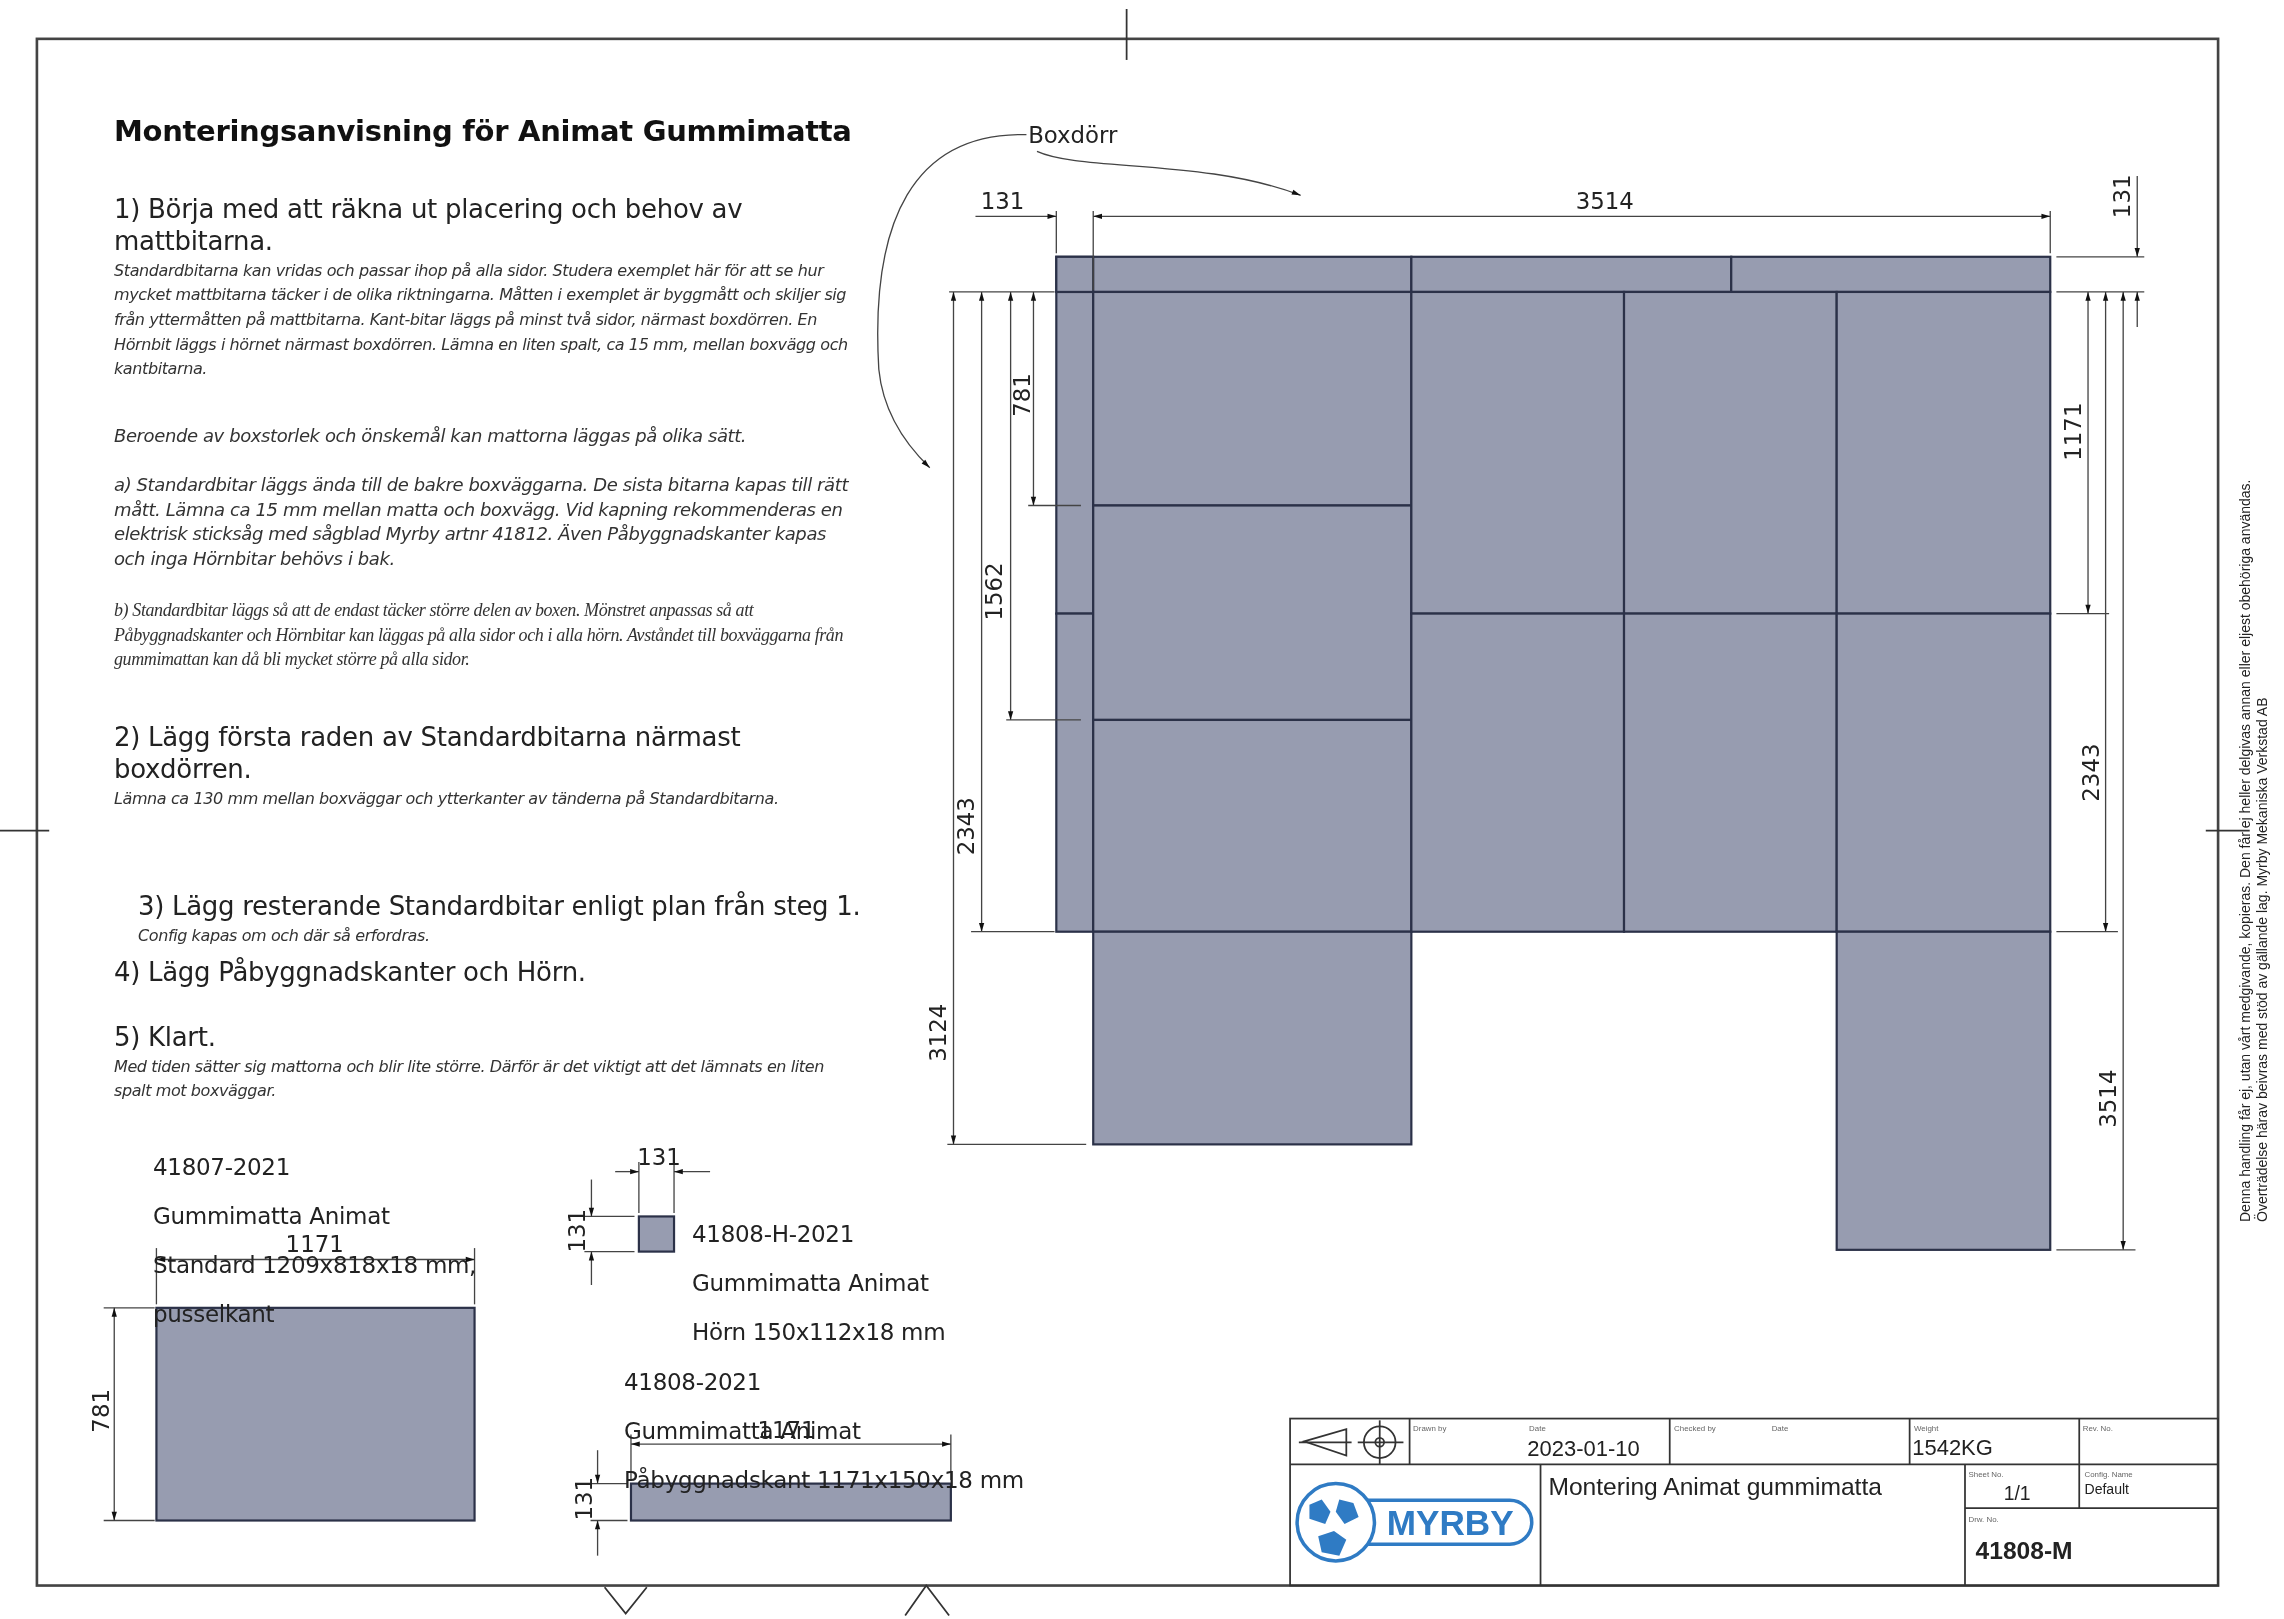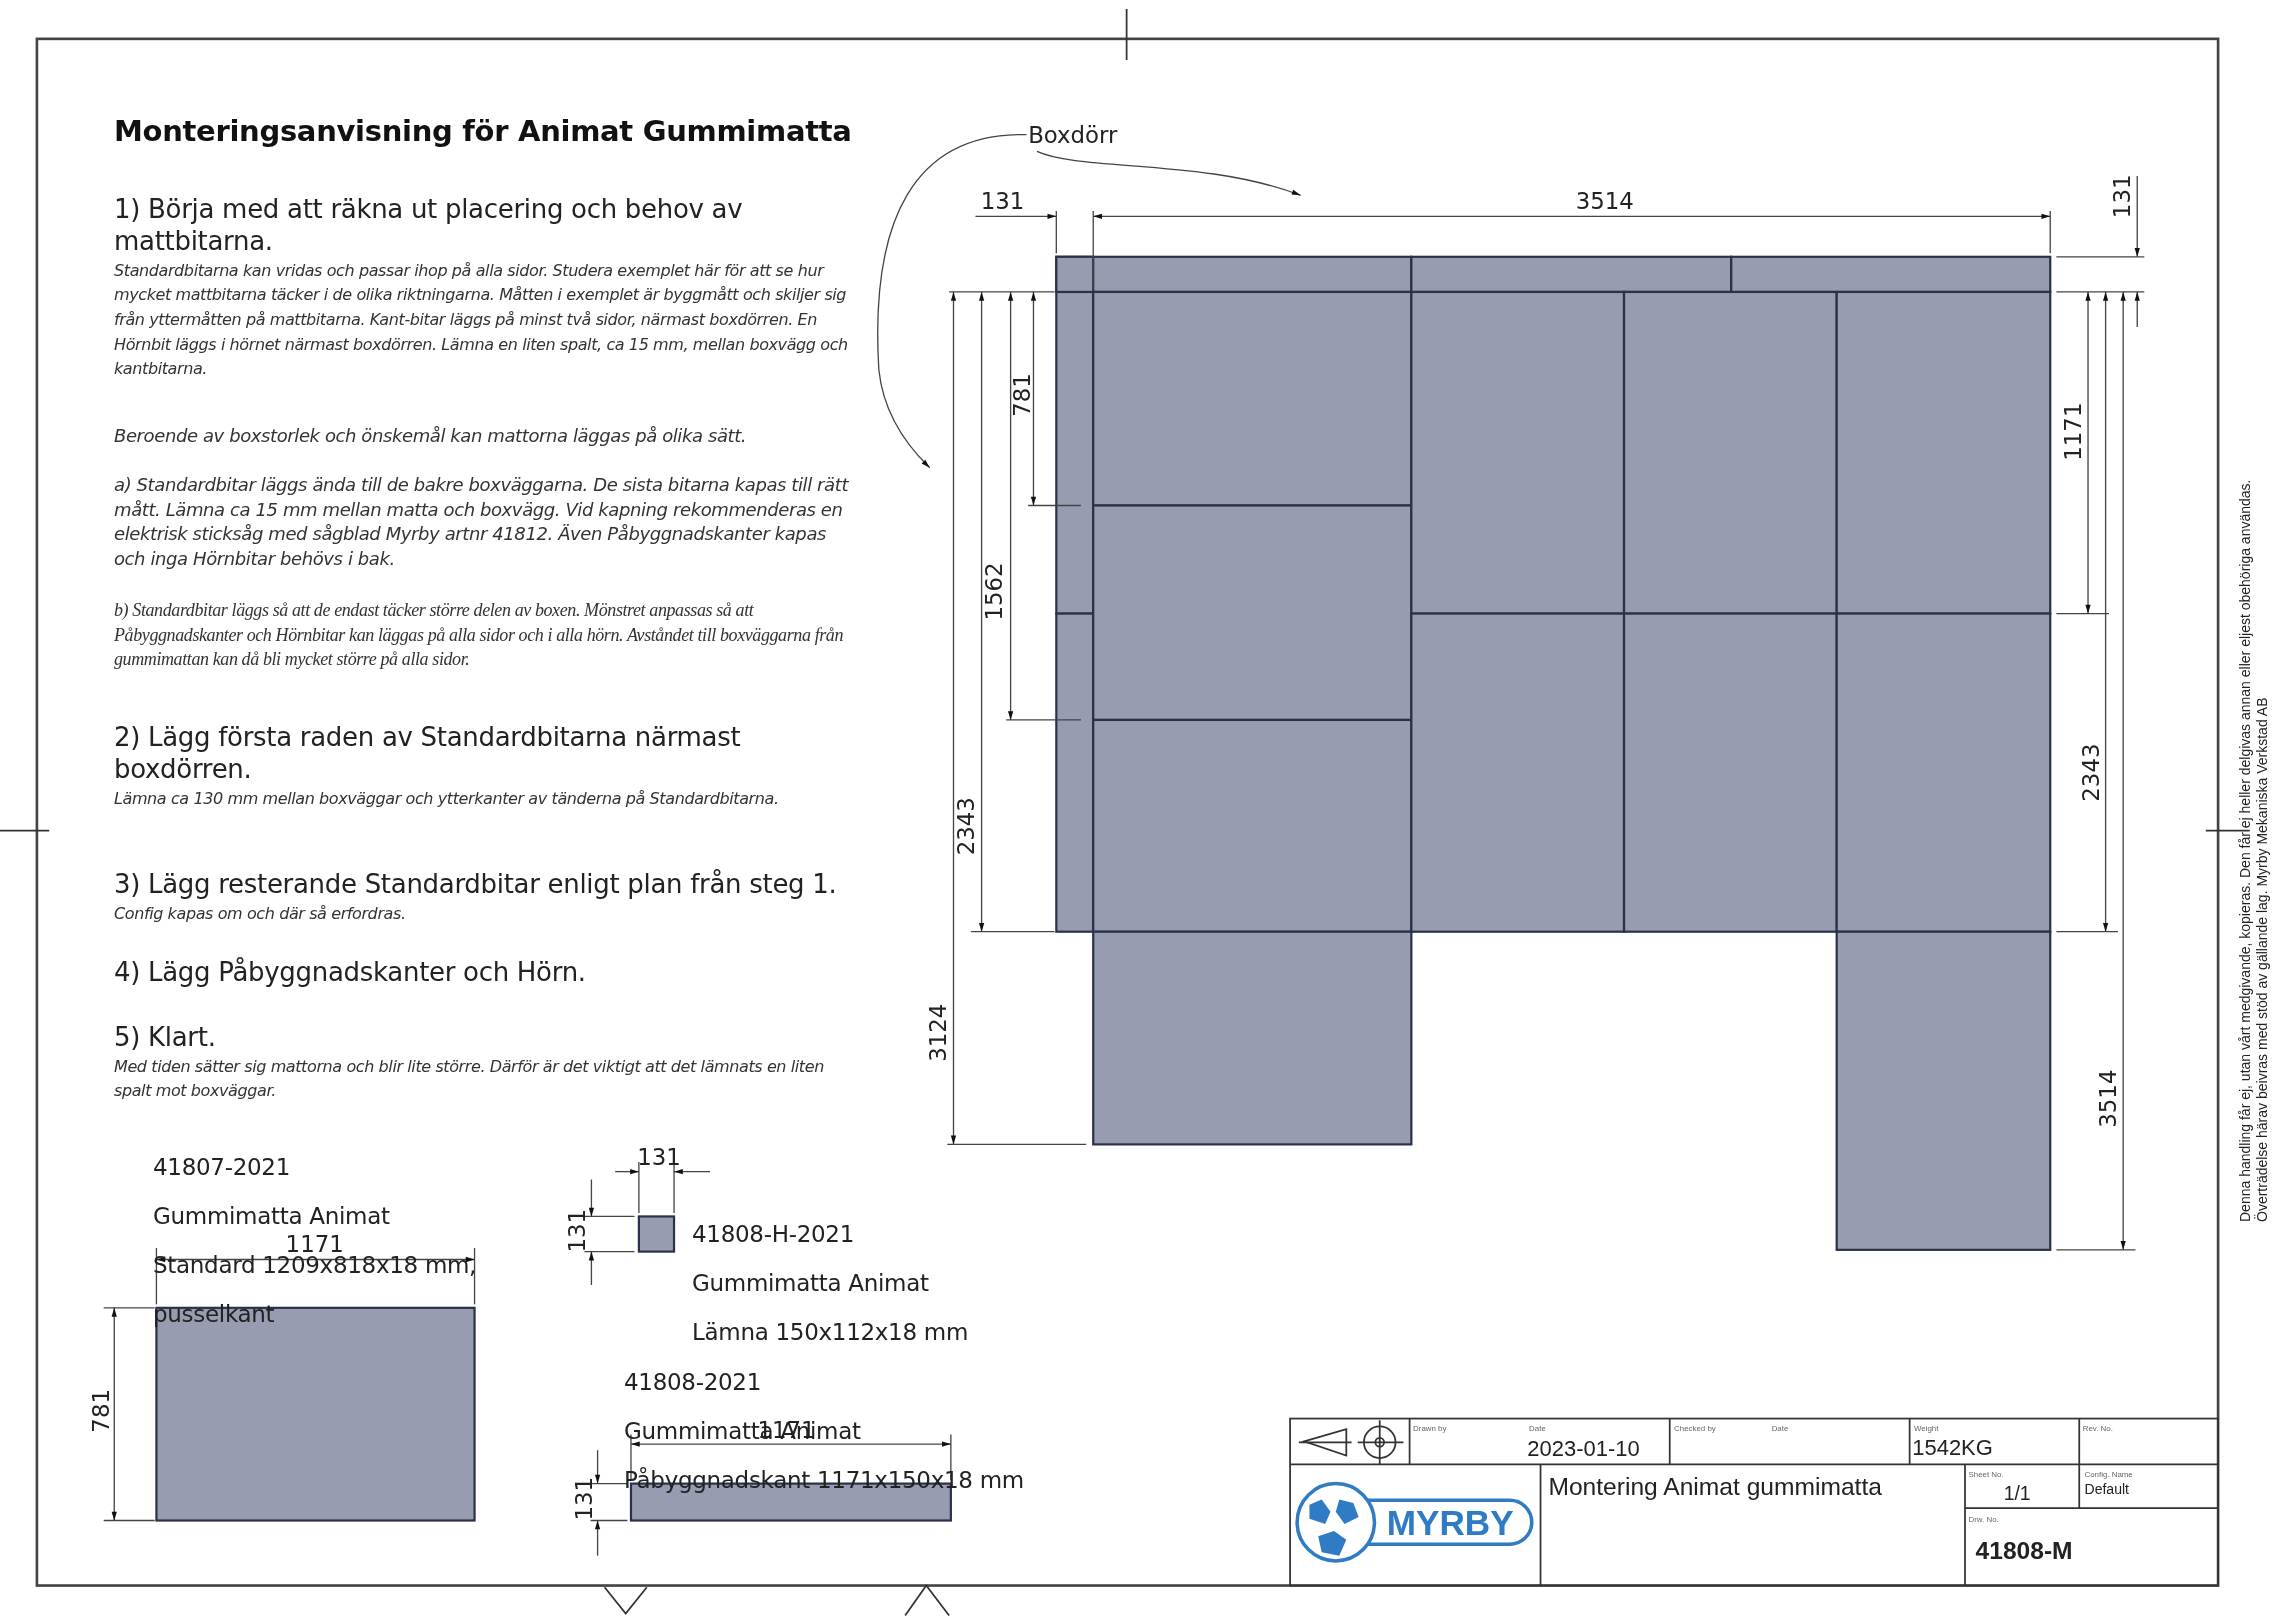--- a/index.html
+++ b/index.html
@@ -211,21 +211,21 @@
 
 <div class="instr para" style="top:424px;">Beroende av boxstorlek och önskemål kan mattorna läggas på olika sätt.</div>
 <div class="instr para" style="top:473px;">a) Standardbitar läggs ända till de bakre boxväggarna. De sista bitarna kapas till rätt mått. Lämna ca 15 mm mellan matta och boxvägg. Vid kapning rekommenderas en elektrisk sticksåg med sågblad Myrby artnr 41812. Även Påbyggnadskanter kapas och inga Hörnbitar behövs i bak.</div>
 <div class="instr para" style="top:598px;font-family:Liberation Serif, serif;">b) Standardbitar läggs så att de endast täcker större delen av boxen. Mönstret anpassas så att Påbyggnadskanter och Hörnbitar kan läggas på alla sidor och i alla hörn. Avståndet till boxväggarna från gummimattan kan då bli mycket större på alla sidor.</div>
 
 <div class="instr" style="top:721px;">
   <div class="step-head">2) Lägg första raden av Standardbitarna närmast boxdörren.</div>
   <div class="step-body">Lämna ca 130 mm mellan boxväggar och ytterkanter av tänderna på Standardbitarna.</div>
 </div>
 
-<div class="instr" style="top:868px;">
+<div class="instr" style="top:890px;margin-left:24px;">
   <div class="step-head">3) Lägg resterande Standardbitar enligt plan från steg 1.</div>
   <div class="step-body">Config kapas om och där så erfordras.</div>
 </div>
 
 <div class="instr" style="top:956px;">
   <div class="step-head">4) Lägg Påbyggnadskanter och Hörn.</div>
 </div>
 
 <div class="instr" style="top:1021px;">
   <div class="step-head">5) Klart.</div>
@@ -234,21 +234,21 @@
 
 <div class="part-label" style="left:153px; top:1130px;">
   <div>41807-2021</div>
   <div>Gummimatta Animat</div>
   <div>Standard 1209x818x18 mm,</div>
   <div>pusselkant</div>
 </div>
 <div class="part-label" style="left:692px; top:1197px;">
   <div>41808-H-2021</div>
   <div>Gummimatta Animat</div>
-  <div>Lämna 150x112x18 mm</div>
+  <div>Hörn 150x112x18 mm</div>
 </div>
 <div class="part-label" style="left:624px; top:1345px;">
   <div>41808-2021</div>
   <div>Gummimatta Animat</div>
   <div>Påbyggnadskant 1171x150x18 mm</div>
 </div>
 
 <div class="disclaimer">
   <div>Denna handling får ej, utan vårt medgivande, kopieras. Den får ej heller delgivas annan eller eljest obehöriga användas.</div>
   <div>Överträdelse härav beivras med stöd av gällande lag.  Myrby Mekaniska Verkstad AB</div>

